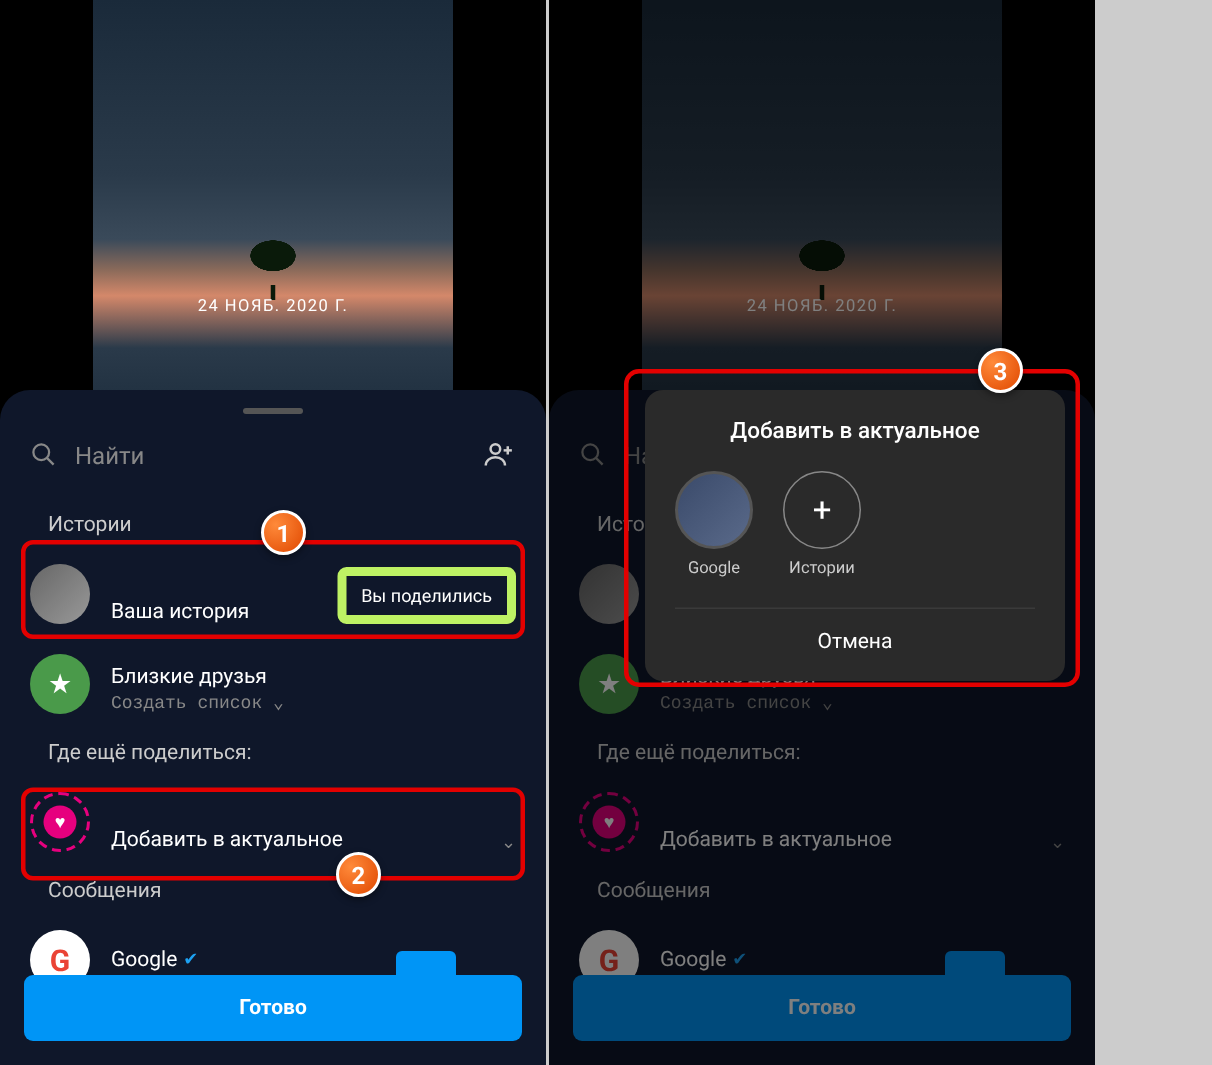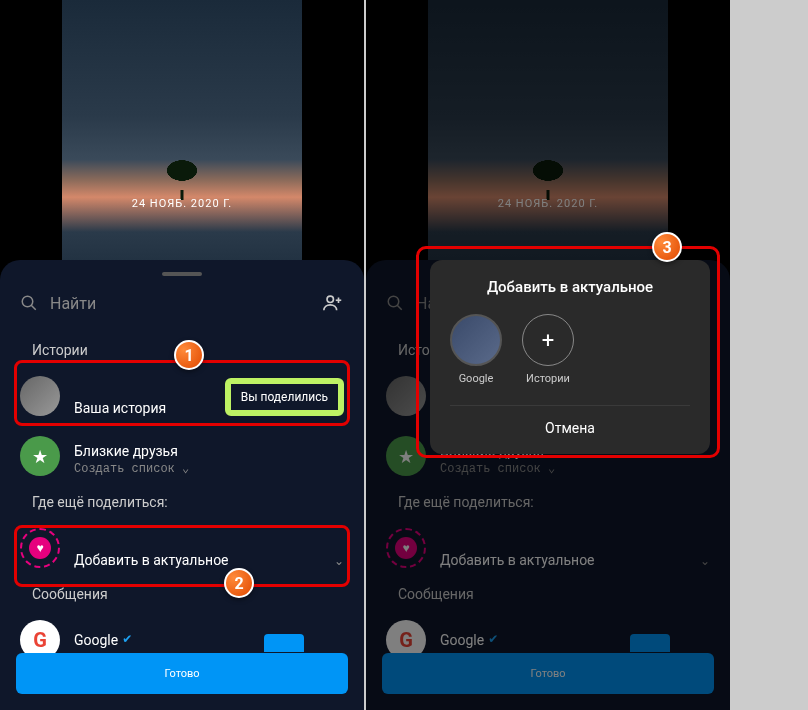--- a/index.html
+++ b/index.html
@@ -169,22 +169,22 @@
     .done-btn {
       position: absolute;
       bottom: 16px;
       left: 16px;
       right: 16px;
       background: #0095f6;
       color: #fff;
       text-align: center;
       padding: 14px;
       border-radius: 6px;
-      font-size: 11px;
-      font-weight: 400;
+      font-size: 14px;
+      font-weight: 700;
     }
     .indicator-notch {
       position: absolute;
       bottom: 58px;
       right: 60px;
       width: 40px;
       height: 18px;
       background: #0095f6;
       border-radius: 4px 4px 0 0;
     }

